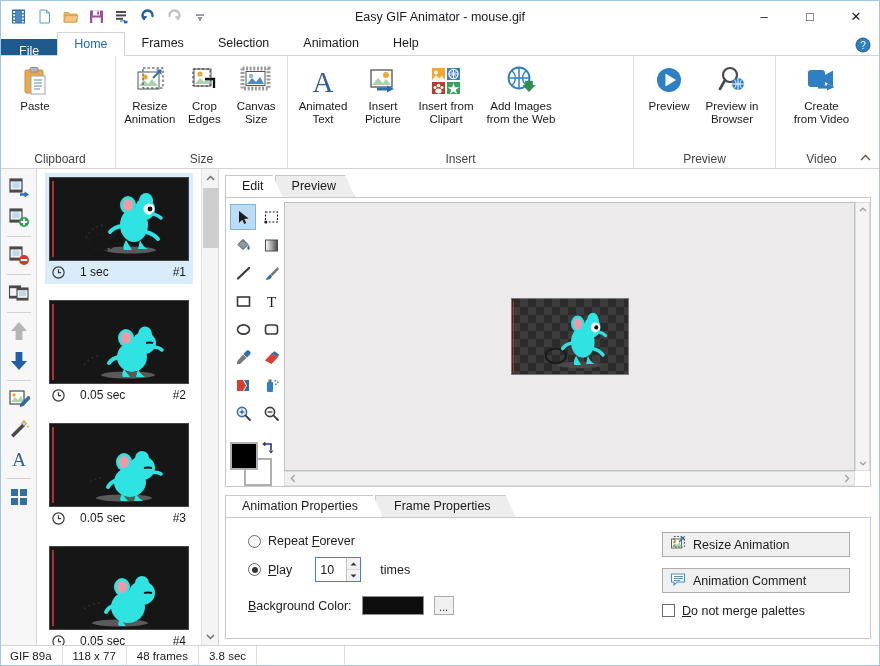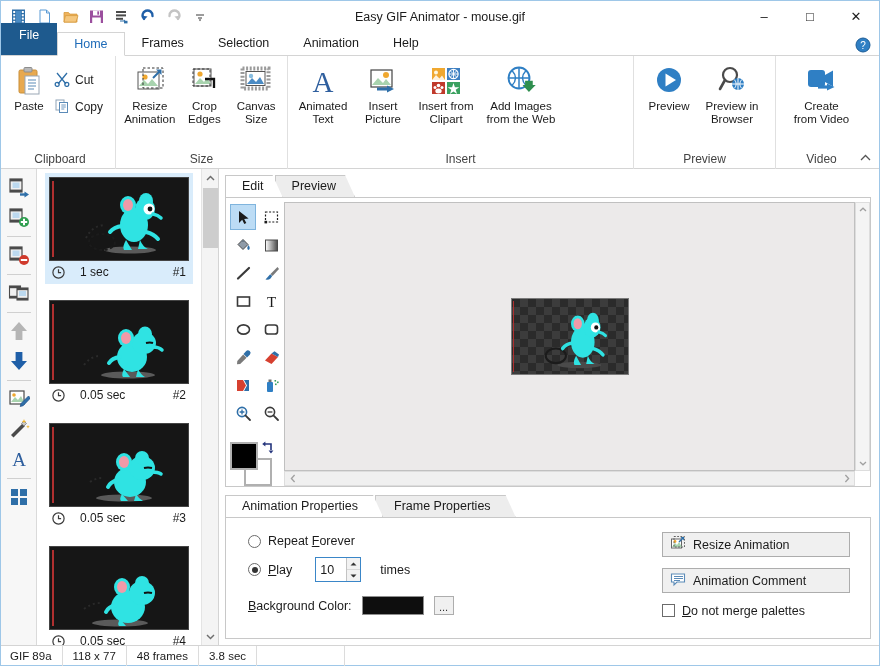--- a/index.html
+++ b/index.html
@@ -47,21 +47,21 @@
   
   .tabstrip {
     height:24px; min-height:24px;
     display:flex; align-items:flex-end;
     background:#ffffff;
     border-bottom:1px solid #d4d4d4;
     position:relative;
   }
   .tab-file {
     background:#1e5a8e; color:#fff;
-    height:32px; line-height:24px;
+    height:16px; line-height:24px;
     padding:0 18px; font-size:12.5px;
   }
   .tab {
     height:24px; line-height:23px;
     padding:0 16px; font-size:12.5px; color:#1b1b1b;
     border:1px solid transparent; border-bottom:none;
   }
   .tab.active {
     background:#ffffff; color:#1e6bb8;
     border:1px solid #d4d4d4; border-bottom:1px solid #ffffff;
@@ -389,42 +389,20 @@
         <div class="rbtn" style="width:48px">
           <span class="ico">
             <svg width="32" height="32" viewBox="0 0 32 32">
               <rect x="6" y="5" width="18" height="23" rx="1.5" fill="#e8a94f" stroke="#c98f38" stroke-width="1"></rect>
               <rect x="11" y="2.5" width="8" height="4.5" rx="1" fill="#b8b8b8" stroke="#8d8d8d" stroke-width="1"></rect>
               <rect x="12" y="11" width="14" height="18" fill="#ffffff" stroke="#9aa7b5" stroke-width="1"></rect>
               <path d="M15 15 h8 M15 18 h8 M15 21 h8 M15 24 h6" stroke="#5b8bb8" stroke-width="1.1"></path>
             </svg>
           </span>
           <span class="lbl">Paste</span>
-        </div>
-        <div style="display:flex;flex-direction:column;gap:3px;padding-top:8px">
-          <div class="rbtn-sm">
-            <span>
-              <svg width="16" height="16" viewBox="0 0 16 16">
-                <path d="M3 2 L12 13 M13 2 L4 13" stroke="#2f6fa8" stroke-width="1.3" fill="none"></path>
-                <circle cx="3.2" cy="13.4" r="2" fill="none" stroke="#2f6fa8" stroke-width="1.3"></circle>
-                <circle cx="12.8" cy="13.4" r="2" fill="none" stroke="#2f6fa8" stroke-width="1.3"></circle>
-              </svg>
-            </span>
-            <span>Cut</span>
-          </div>
-          <div class="rbtn-sm">
-            <span>
-              <svg width="16" height="16" viewBox="0 0 16 16">
-                <rect x="2" y="2" width="8" height="10" fill="#ffffff" stroke="#8fa4b8" stroke-width="1"></rect>
-                <rect x="5.5" y="4.5" width="8" height="10" fill="#ffffff" stroke="#5b8bb8" stroke-width="1"></rect>
-                <path d="M7.3 7 h4.5 M7.3 9 h4.5 M7.3 11 h3" stroke="#5b8bb8" stroke-width="0.9"></path>
-              </svg>
-            </span>
-            <span>Copy</span>
-          </div>
         </div>
       </div>
       <div class="rgroup-label">Clipboard</div>
     </div>
 
     <div class="rgroup" style="width:172px">
       <div class="rgroup-items">
         <div class="rbtn" style="width:58px">
           <span class="ico">
             <svg width="32" height="32" viewBox="0 0 32 32">

